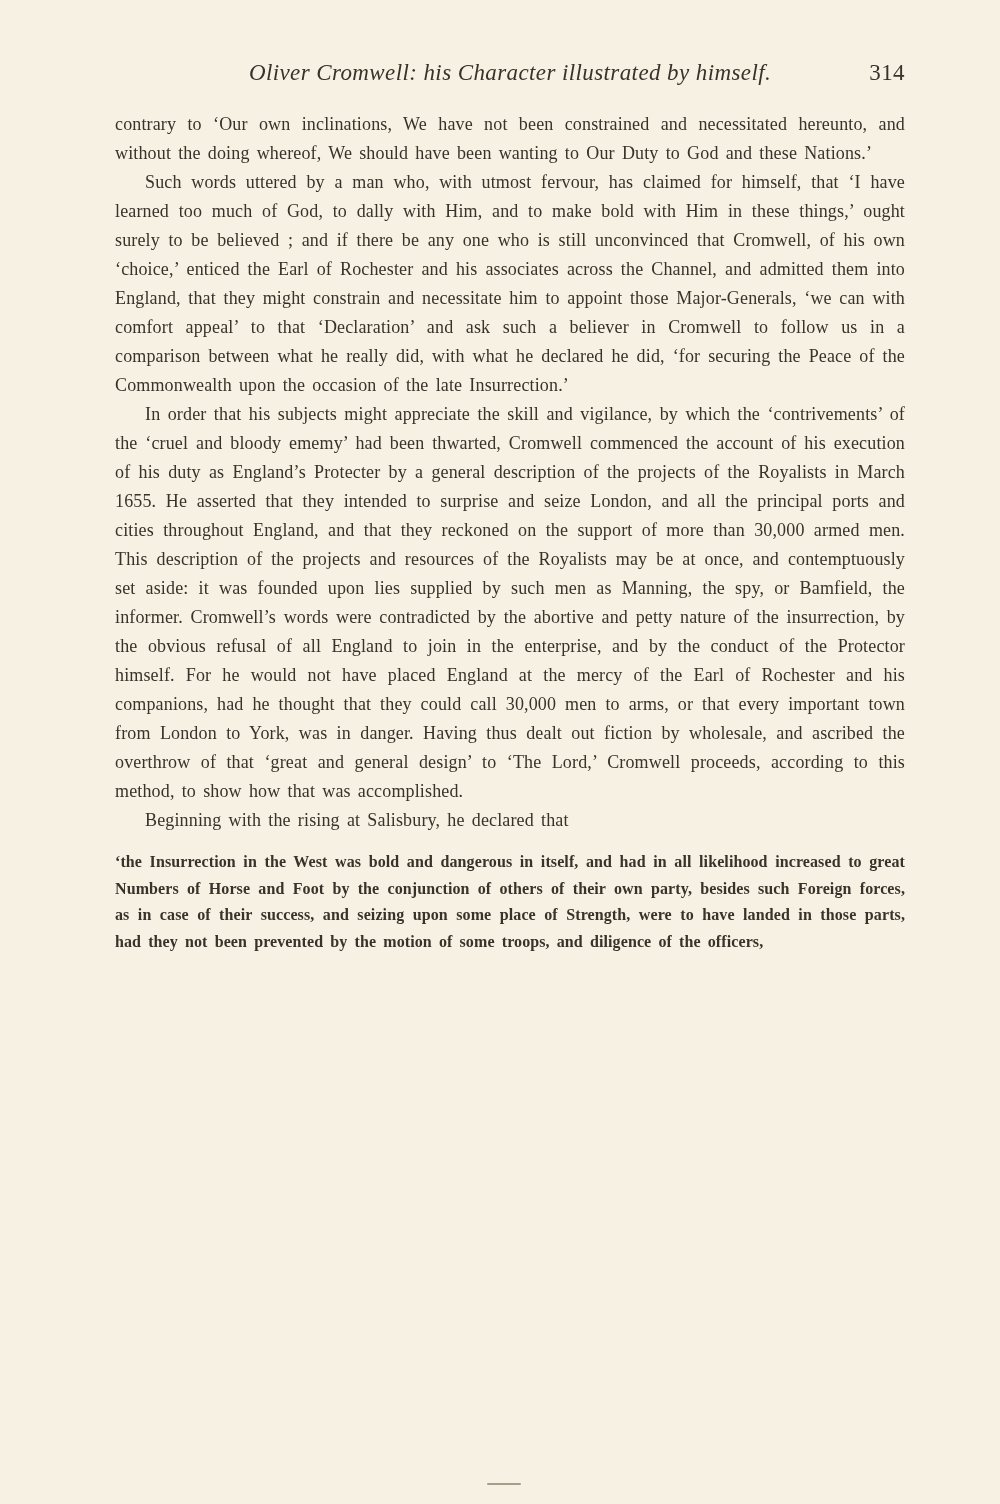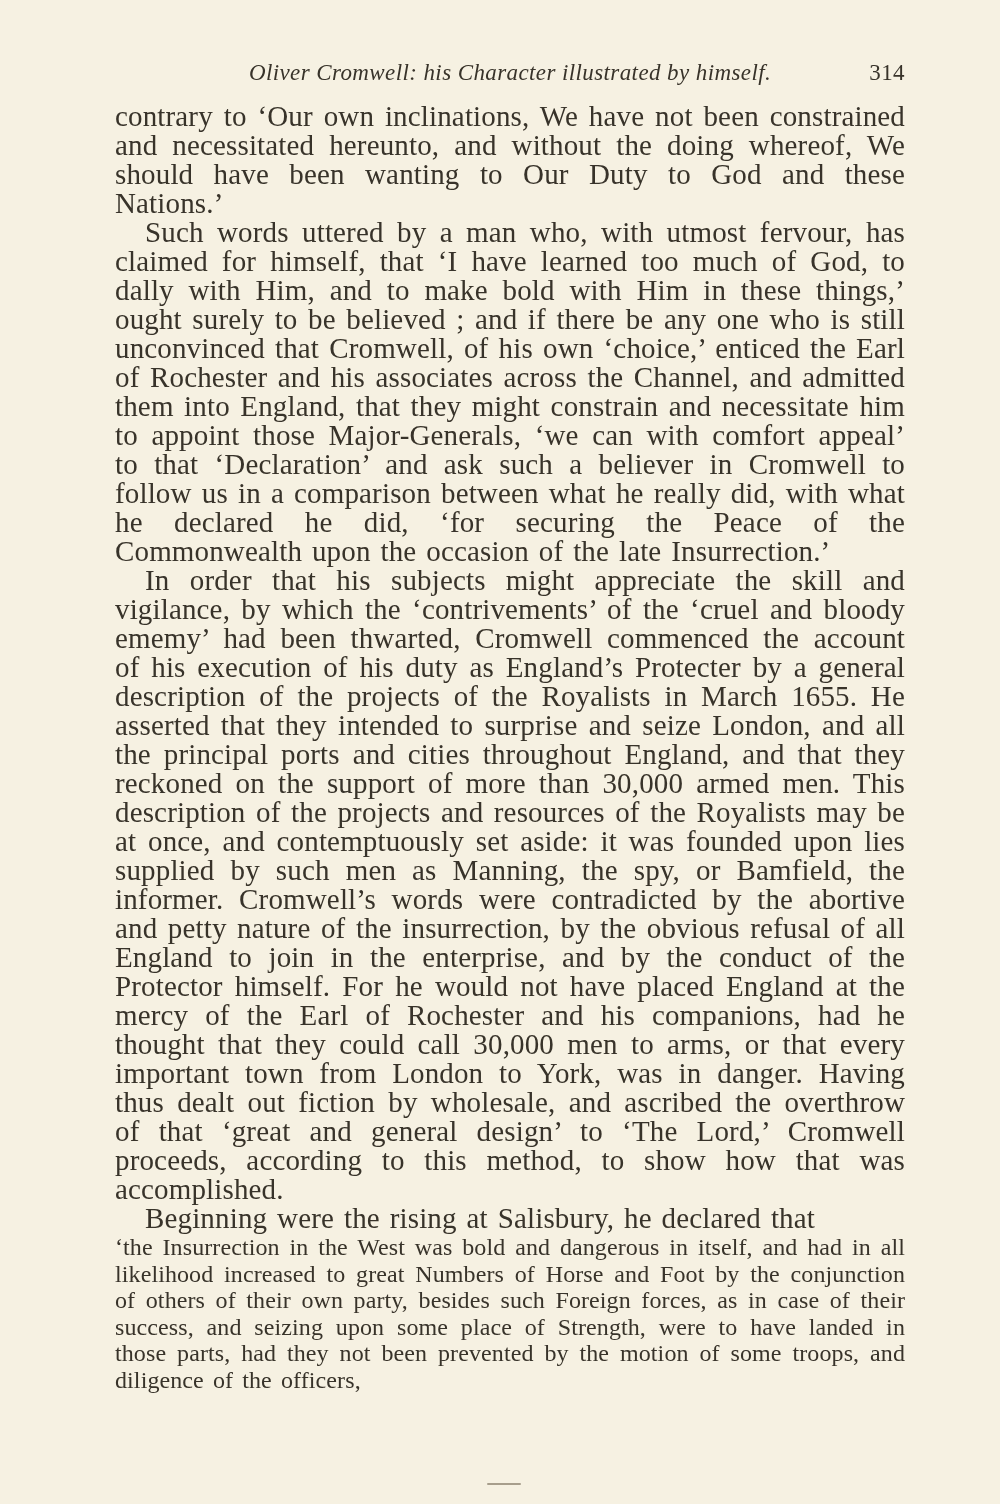--- a/index.html
+++ b/index.html
@@ -19,53 +19,54 @@
     box-sizing: border-box;
     width: 1000px;
     height: 1504px;
     padding: 60px 95px 0 115px;
   }
   .header {
     position: relative;
     text-align: center;
     font-size: 23px;
     letter-spacing: 0.4px;
-    margin-bottom: 16px;
+    margin-bottom: 24px;
     white-space: nowrap;
   }
   .running-title {
     font-style: italic;
   }
   .page-num {
     position: absolute;
     right: 0;
     top: 0;
     font-style: normal;
   }
   .body-text {
-    font-size: 29px;
+    font-size: 18px;
     line-height: 29px;
     text-align: justify;
     word-spacing: 2.5px;
     letter-spacing: 0.15px;
   }
   p.para {
     margin: 0;
     text-indent: 30px;
   }
   p.para.no-indent {
     text-indent: 0;
   }
   .footnote {
-    margin-top: 1px;
-    font-size: 24px;
+    margin-top: 14px;
+    font-size: 16px;
     line-height: 26.5px;
     text-align: justify;
     word-spacing: 3px;
     letter-spacing: 0.1px;
+    font-weight: bold;
   }
   .scan-mark {
     position: absolute;
     left: 487px;
     top: 1483px;
     width: 34px;
     height: 2px;
     background: #a79e8c;
     border-radius: 1px;
   }
@@ -77,20 +78,20 @@
 
   <div class="header">
     <span class="running-title">Oliver Cromwell: his Character illustrated by himself.</span>
     <span class="page-num">314</span>
   </div>
 
   <div class="body-text">
     <p class="para no-indent">contrary to ‘Our own inclinations, We have not been constrained and necessitated hereunto, and without the doing whereof, We should have been wanting to Our Duty to God and these Nations.’</p>
     <p class="para">Such words uttered by a man who, with utmost fervour, has claimed for himself, that ‘I have learned too much of God, to dally with Him, and to make bold with Him in these things,’ ought surely to be believed ; and if there be any one who is still unconvinced that Cromwell, of his own ‘choice,’ enticed the Earl of Rochester and his associates across the Channel, and admitted them into England, that they might constrain and necessitate him to appoint those Major-Generals, ‘we can with comfort appeal’ to that ‘Declaration’ and ask such a believer in Cromwell to follow us in a comparison between what he really did, with what he declared he did, ‘for securing the Peace of the Commonwealth upon the occasion of the late Insurrection.’</p>
     <p class="para">In order that his subjects might appreciate the skill and vigilance, by which the ‘contrivements’ of the ‘cruel and bloody ememy’ had been thwarted, Cromwell commenced the account of his execution of his duty as England’s Protecter by a general description of the projects of the Royalists in March 1655.  He asserted that they intended to surprise and seize London, and all the principal ports and cities throughout England, and that they reckoned on the support of more than 30,000 armed men.  This description of the projects and resources of the Royalists may be at once, and contemptuously set aside: it was founded upon lies supplied by such men as Manning, the spy, or Bamfield, the informer.  Cromwell’s words were contradicted by the abortive and petty nature of the insurrection, by the obvious refusal of all England to join in the enterprise, and by the conduct of the Protector himself.  For he would not have placed England at the mercy of the Earl of Rochester and his companions, had he thought that they could call 30,000 men to arms, or that every important town from London to York, was in danger.  Having thus dealt out fiction by wholesale, and ascribed the overthrow of that ‘great and general design’ to ‘The Lord,’ Cromwell proceeds, according to this method, to show how that was accomplished.</p>
-    <p class="para">Beginning were the rising at Salisbury, he declared that</p>
+    <p class="para">Beginning with the rising at Salisbury, he declared that</p>
   </div>
 
   <div class="footnote">‘the Insurrection in the West was bold and dangerous in itself, and had in all likelihood increased to great Numbers of Horse and Foot by the conjunction of others of their own party, besides such Foreign forces, as in case of their success, and seizing upon some place of Strength, were to have landed in those parts, had they not been prevented by the motion of some troops, and diligence of the officers,</div>
 
   <div class="scan-mark"></div>
 
 </div>
 
 </body></html>

